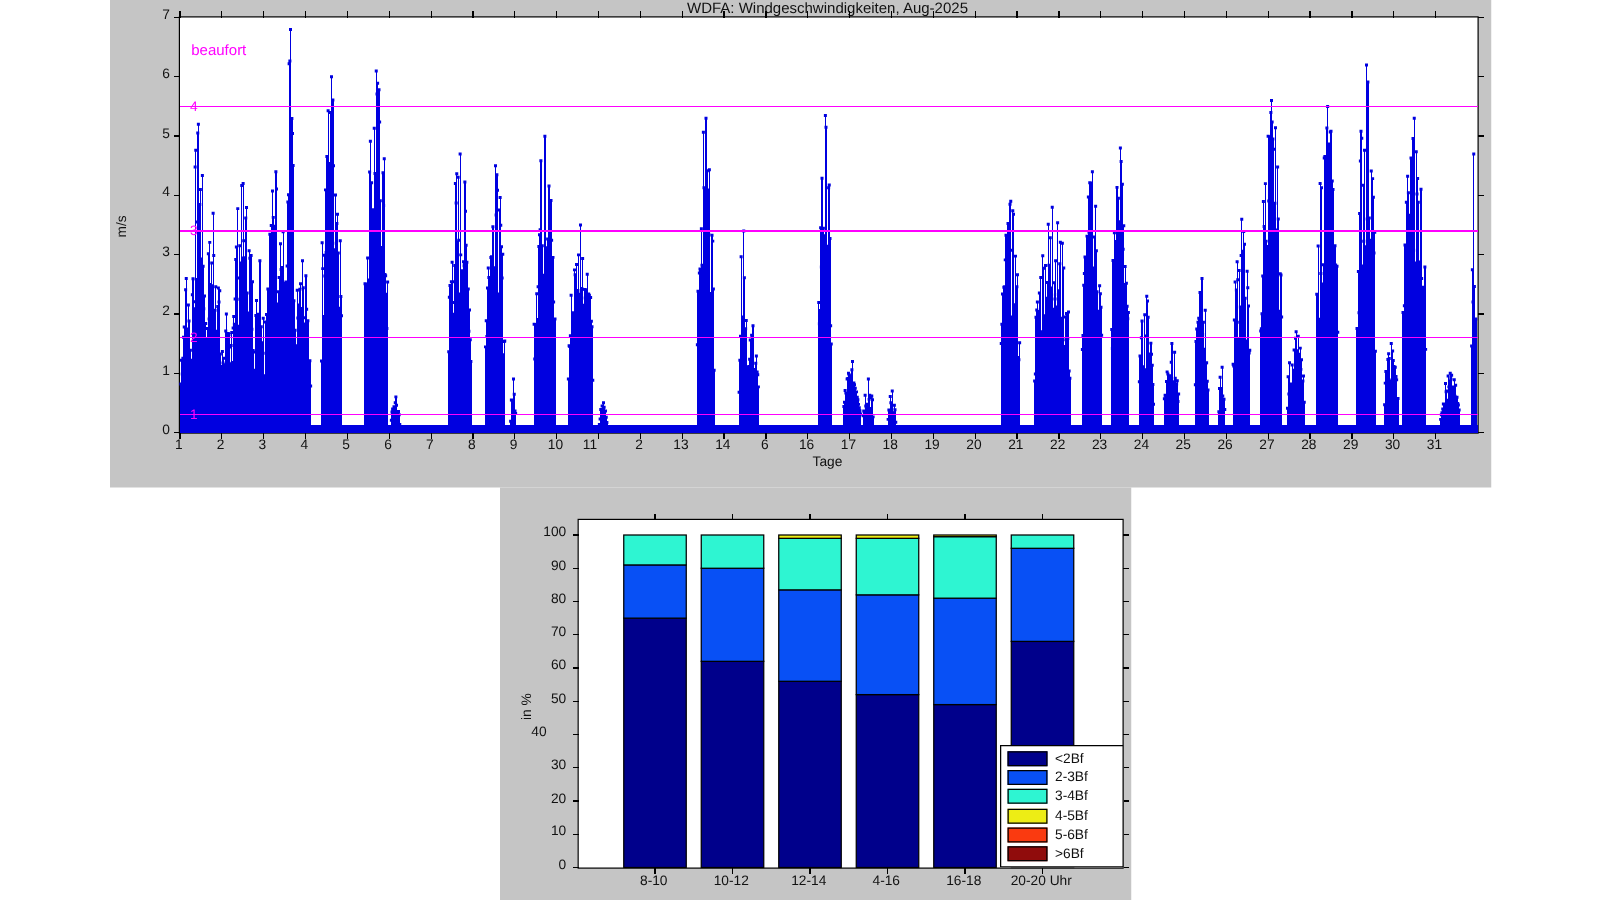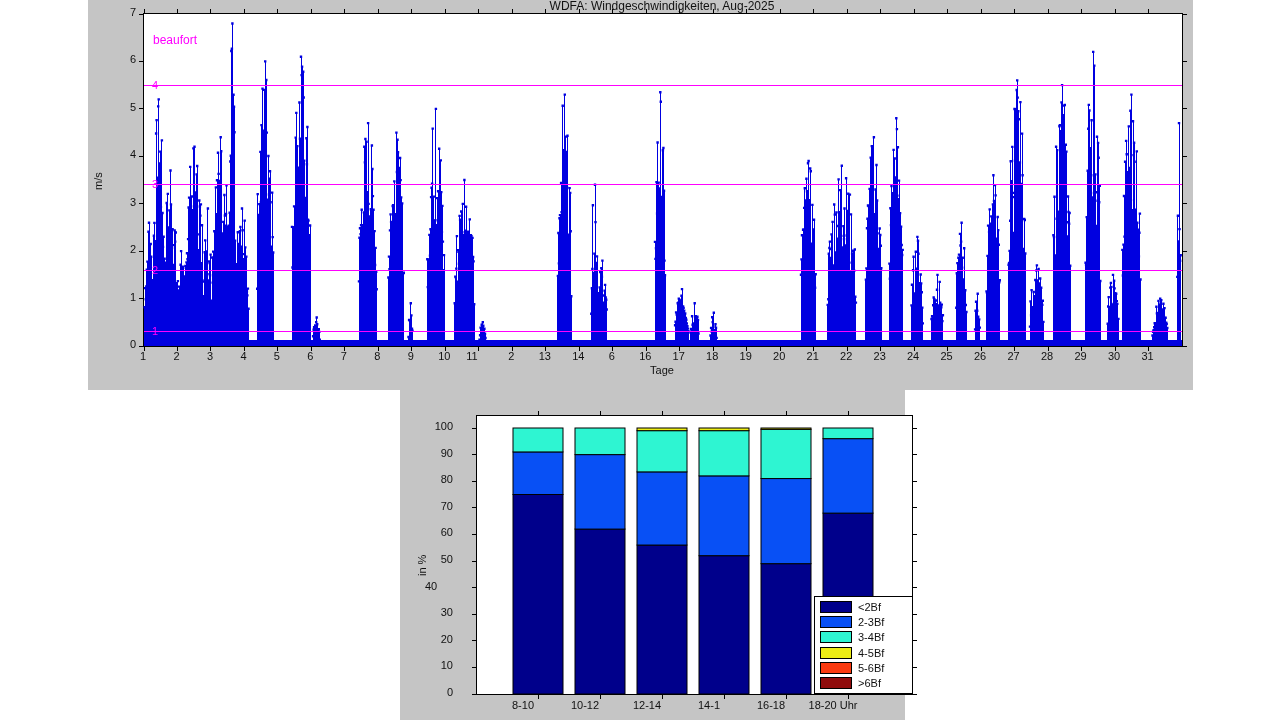--- a/index.html
+++ b/index.html
@@ -160,21 +160,21 @@
         <span class="ticklabel" style="left:18px;top:195.71428571428572px;width:30px;text-align:right">3</span>
         <span class="ticklabel" style="left:18px;top:148.2857142857143px;width:30px;text-align:right">4</span>
         <span class="ticklabel" style="left:18px;top:100.85714285714286px;width:30px;text-align:right">5</span>
         <span class="ticklabel" style="left:18px;top:53.428571428571445px;width:30px;text-align:right">6</span>
         <span class="ticklabel" style="left:18px;top:6px;width:30px;text-align:right">7</span>
       </div>
   </div>
 
   <div class="fig" id="fig-bottom" style="left:400px;top:390px;width:505px;height:330px;">
     <span class="axlab rot" style="left:16px;top:186px;">in %</span>
-    <div class="plot" style="left:76px;top:25px;width:435px;height:278px;">
+    <div class="plot" style="left:62px;top:25px;width:435px;height:278px;">
       <svg id="bot-svg" width="435" height="278" viewBox="0 0 435 278">
           <rect x="36" y="78.5" width="50" height="199.5" fill="#00008b" stroke="#000" stroke-width="1"></rect>
           <rect x="36" y="35.94" width="50" height="42.56" fill="#0850f5" stroke="#000" stroke-width="1"></rect>
           <rect x="36" y="12" width="50" height="23.94" fill="#2ef5d2" stroke="#000" stroke-width="1"></rect>
           <rect x="98" y="113.07999999999998" width="50" height="164.92000000000002" fill="#00008b" stroke="#000" stroke-width="1"></rect>
           <rect x="98" y="38.599999999999994" width="50" height="74.48" fill="#0850f5" stroke="#000" stroke-width="1"></rect>
           <rect x="98" y="12" width="50" height="26.6" fill="#2ef5d2" stroke="#000" stroke-width="1"></rect>
           <rect x="160" y="129.04" width="50" height="148.96" fill="#00008b" stroke="#000" stroke-width="1"></rect>
           <rect x="160" y="55.889999999999986" width="50" height="73.15" fill="#0850f5" stroke="#000" stroke-width="1"></rect>
           <rect x="160" y="14.659999999999968" width="50" height="41.230000000000004" fill="#2ef5d2" stroke="#000" stroke-width="1"></rect>
@@ -260,19 +260,19 @@
         <span class="ticklabel" style="left:25px;top:189.6px;width:28px;text-align:left">40</span>
         <span class="ticklabel" style="left:25px;top:163px;width:28px;text-align:right">50</span>
         <span class="ticklabel" style="left:25px;top:136.39999999999998px;width:28px;text-align:right">60</span>
         <span class="ticklabel" style="left:25px;top:109.79999999999998px;width:28px;text-align:right">70</span>
         <span class="ticklabel" style="left:25px;top:83.19999999999999px;width:28px;text-align:right">80</span>
         <span class="ticklabel" style="left:25px;top:56.599999999999994px;width:28px;text-align:right">90</span>
         <span class="ticklabel" style="left:25px;top:30px;width:28px;text-align:right">100</span>
         <span class="ticklabel" style="left:123px;top:309px;transform:translateX(-50%)">8-10</span>
         <span class="ticklabel" style="left:185px;top:309px;transform:translateX(-50%)">10-12</span>
         <span class="ticklabel" style="left:247px;top:309px;transform:translateX(-50%)">12-14</span>
-        <span class="ticklabel" style="left:309px;top:309px;transform:translateX(-50%)">14-1</span>
+        <span class="ticklabel" style="left:309px;top:309px;transform:translateX(-50%)">4-16</span>
         <span class="ticklabel" style="left:371px;top:309px;transform:translateX(-50%)">16-18</span>
-        <span class="ticklabel" style="left:433px;top:309px;transform:translateX(-50%)">18-20 Uhr</span>
+        <span class="ticklabel" style="left:433px;top:309px;transform:translateX(-50%)">20-20 Uhr</span>
       </div>
   </div>
 
 </div>
 
 </body></html>

